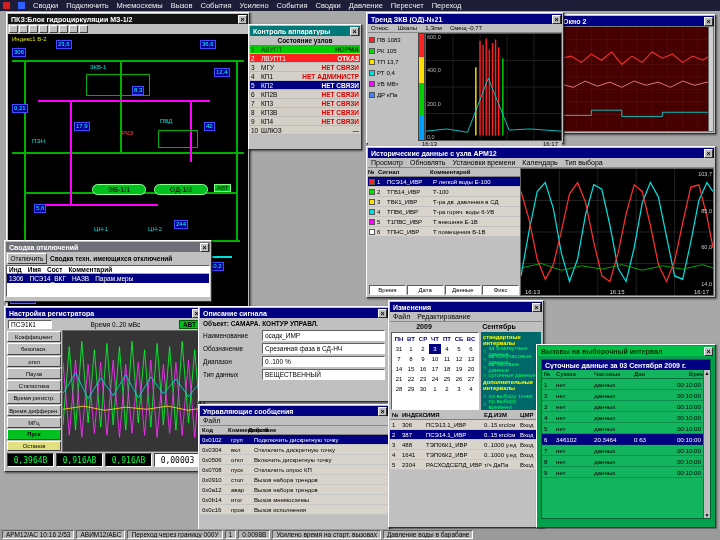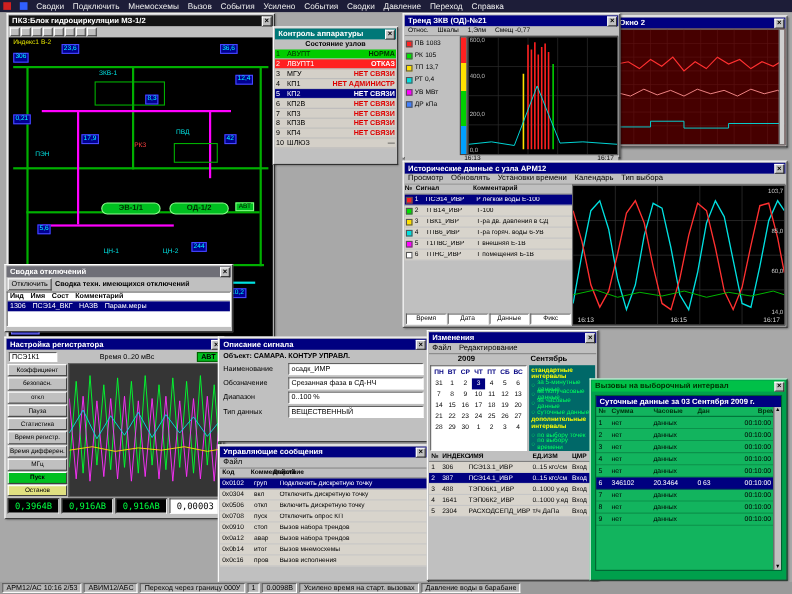--- a/index.html
+++ b/index.html
@@ -174,22 +174,22 @@
   <span class="mb-ic blue"></span>
   <span class="mi">Сводки</span>
     <span class="mi">Подключить</span>
     <span class="mi">Мнемосхемы</span>
     <span class="mi">Вызов</span>
     <span class="mi">События</span>
     <span class="mi">Усилено</span>
     <span class="mi">События</span>
     <span class="mi">Сводки</span>
     <span class="mi">Давление</span>
+    <span class="mi">Пересчет</span>
     <span class="mi">Переход</span>
-    <span class="mi">Справка</span>
 </div>
 
 <div class="window" id="w-mnemo">
   <div class="titlebar black">
     <span class="t">ПКЗ:Блок гидроциркуляции МЗ-1/2</span>
     <span class="wbtn">×</span>
   </div>
   <div class="mtoolbar">
     <span class="mtool btn3d"></span>
     <span class="mtool btn3d"></span>

